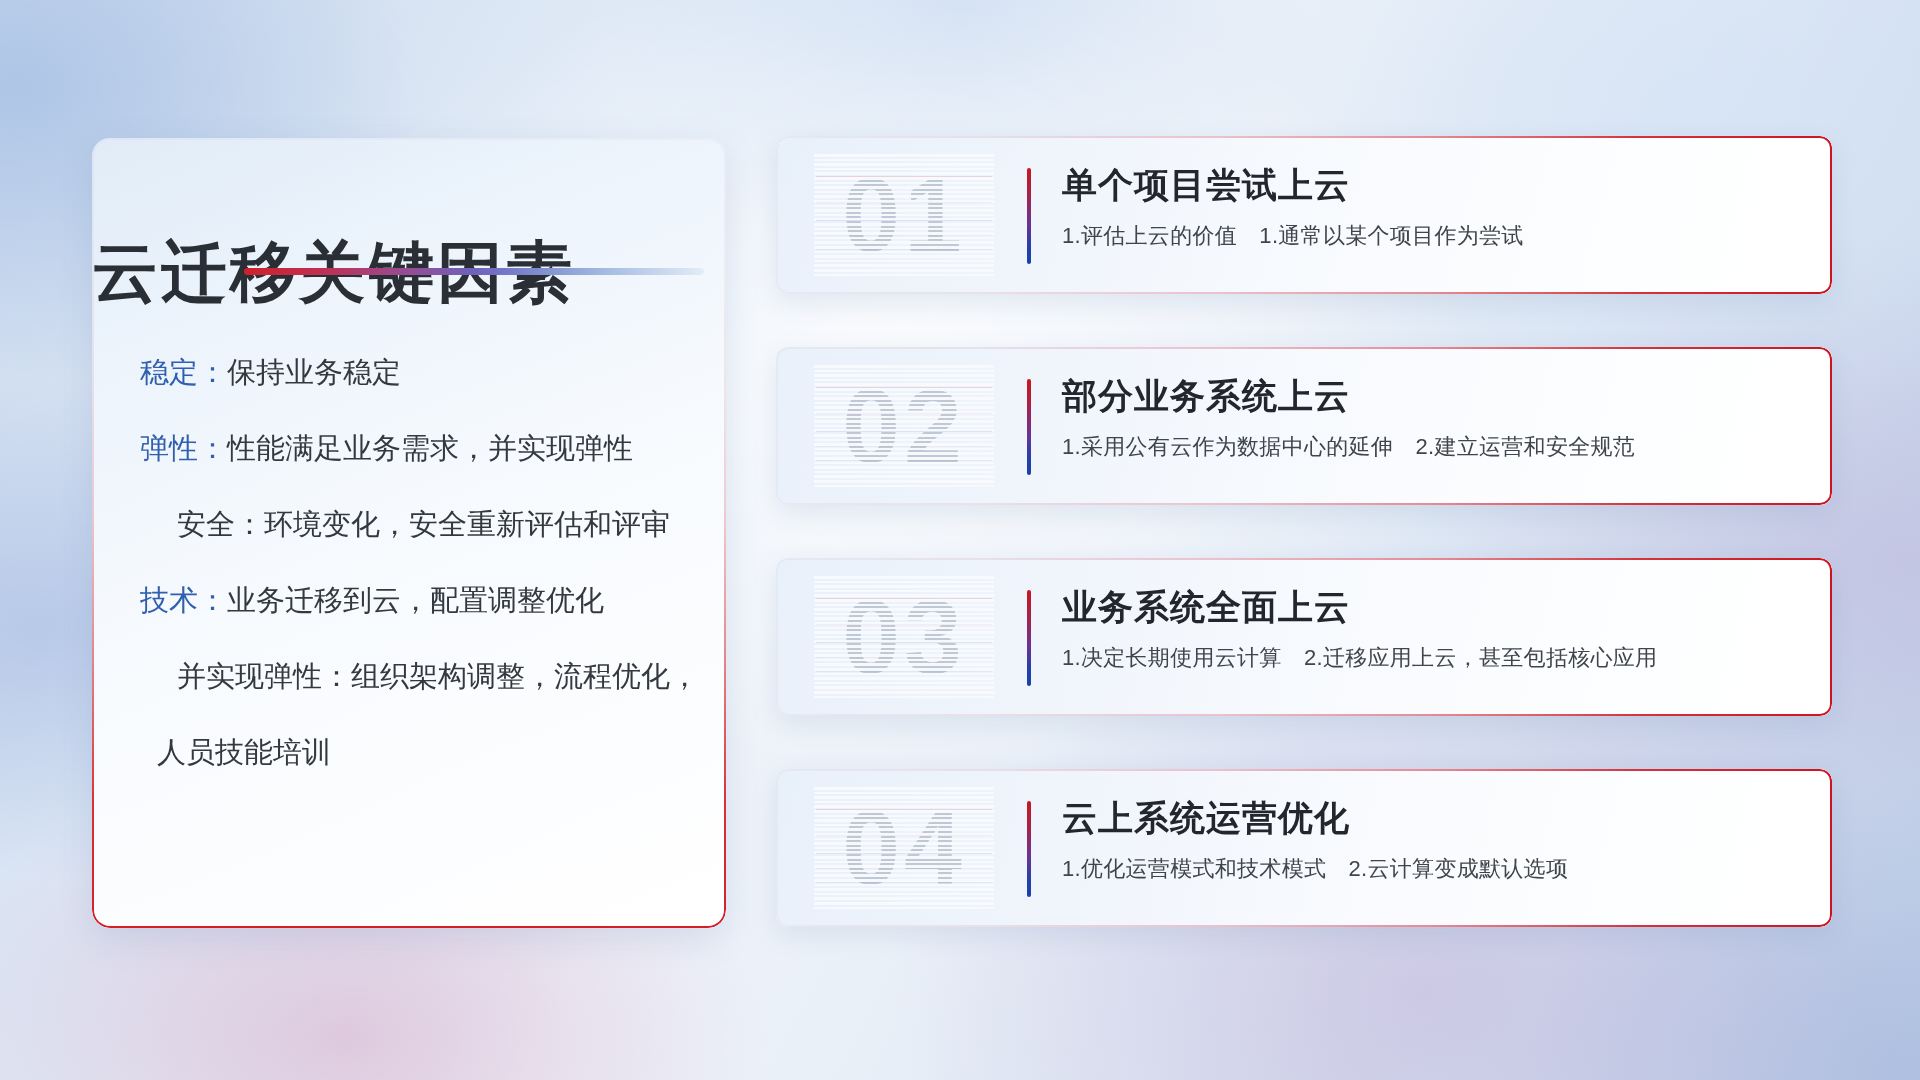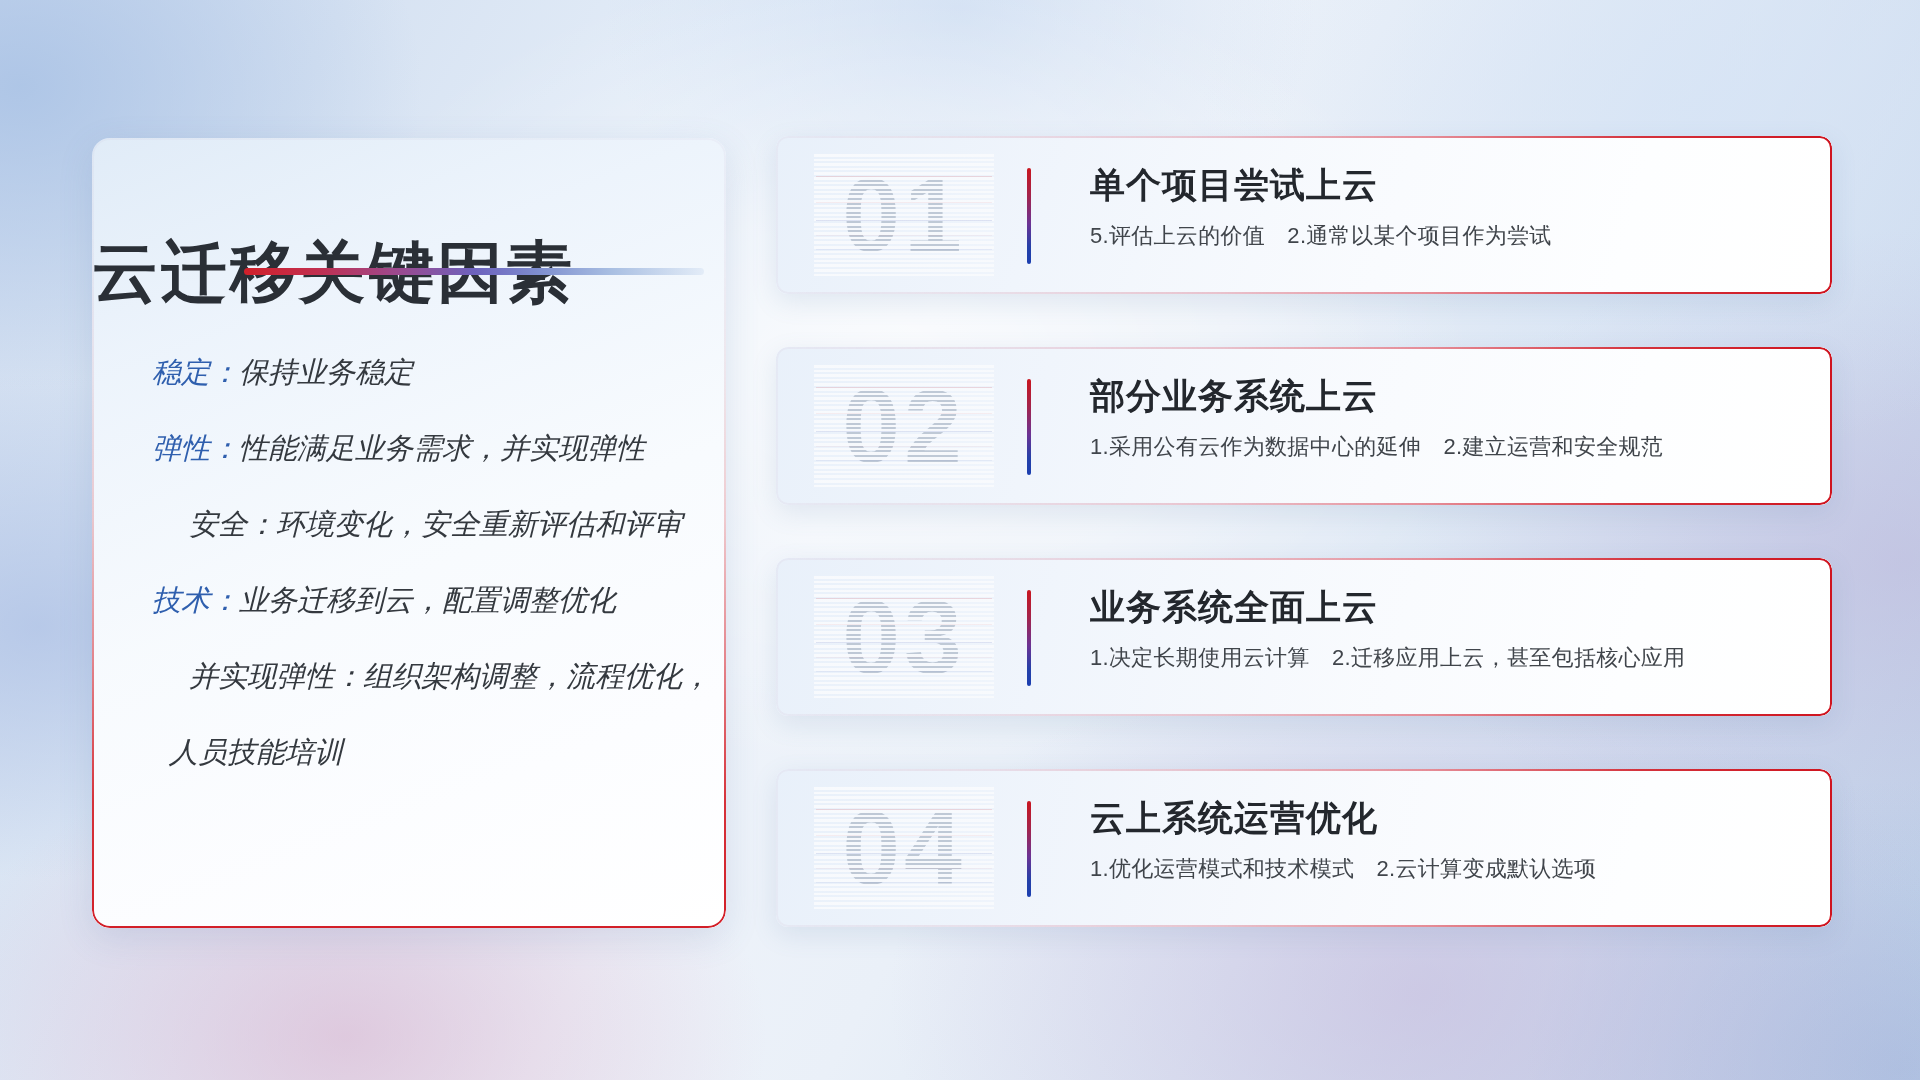--- a/index.html
+++ b/index.html
@@ -121,24 +121,23 @@
                 #c12f50 16%,
                 #9a4a90 34%,
                 #6d62bd 50%,
                 #7e8ecf 64%,
                 #a9bfe2 80%,
                 rgba(200,216,238,0.35) 100%);
   }
 
   #factor-list {
     position: absolute;
-    left: 60px;
+    left: 48px;
     right: 20px;
     top: 220px;
-    font-style: italic;
   }
   .factor-row {
     font-size: 29px;
     line-height: 1.0;
     color: #34393f;
     margin-bottom: 47px;
     white-space: nowrap;
   }
   .factor-row.continued { margin-bottom: 0; margin-left: 17px; }
   .factor-key { font-weight: 400; }
@@ -238,21 +237,20 @@
     height: 96px;
     border-radius: 2px;
     background: linear-gradient(to bottom, #c9161f 0%, #a52349 28%, #6b3394 58%, #2540a8 82%, #1b3fb0 100%);
   }
 
   .step-body {
     position: absolute;
     left: 286px;
     right: 26px;
     top: 28px;
-    margin-left: 28px;
   }
   .step-title {
     font-size: 35px;
     font-weight: 700;
     color: #23272d;
     letter-spacing: 1px;
     line-height: 1.22;
     white-space: nowrap;
   }
   .step-desc {
@@ -314,21 +312,21 @@
 
     <article class="step-card">
       <div class="step-index-wrap">
         <div class="step-index-glyph">01</div>
         <div class="step-index-stripes"></div>
         <div class="step-index-tint"></div>
       </div>
       <div class="step-divider"></div>
       <div class="step-body">
         <div class="step-title">单个项目尝试上云</div>
-        <div class="step-desc">5.评估上云的价值　2.通常以某个项目作为尝试</div>
+        <div class="step-desc">1.评估上云的价值　1.通常以某个项目作为尝试</div>
       </div>
     </article>
 
     <article class="step-card">
       <div class="step-index-wrap">
         <div class="step-index-glyph">02</div>
         <div class="step-index-stripes"></div>
         <div class="step-index-tint"></div>
       </div>
       <div class="step-divider"></div>

